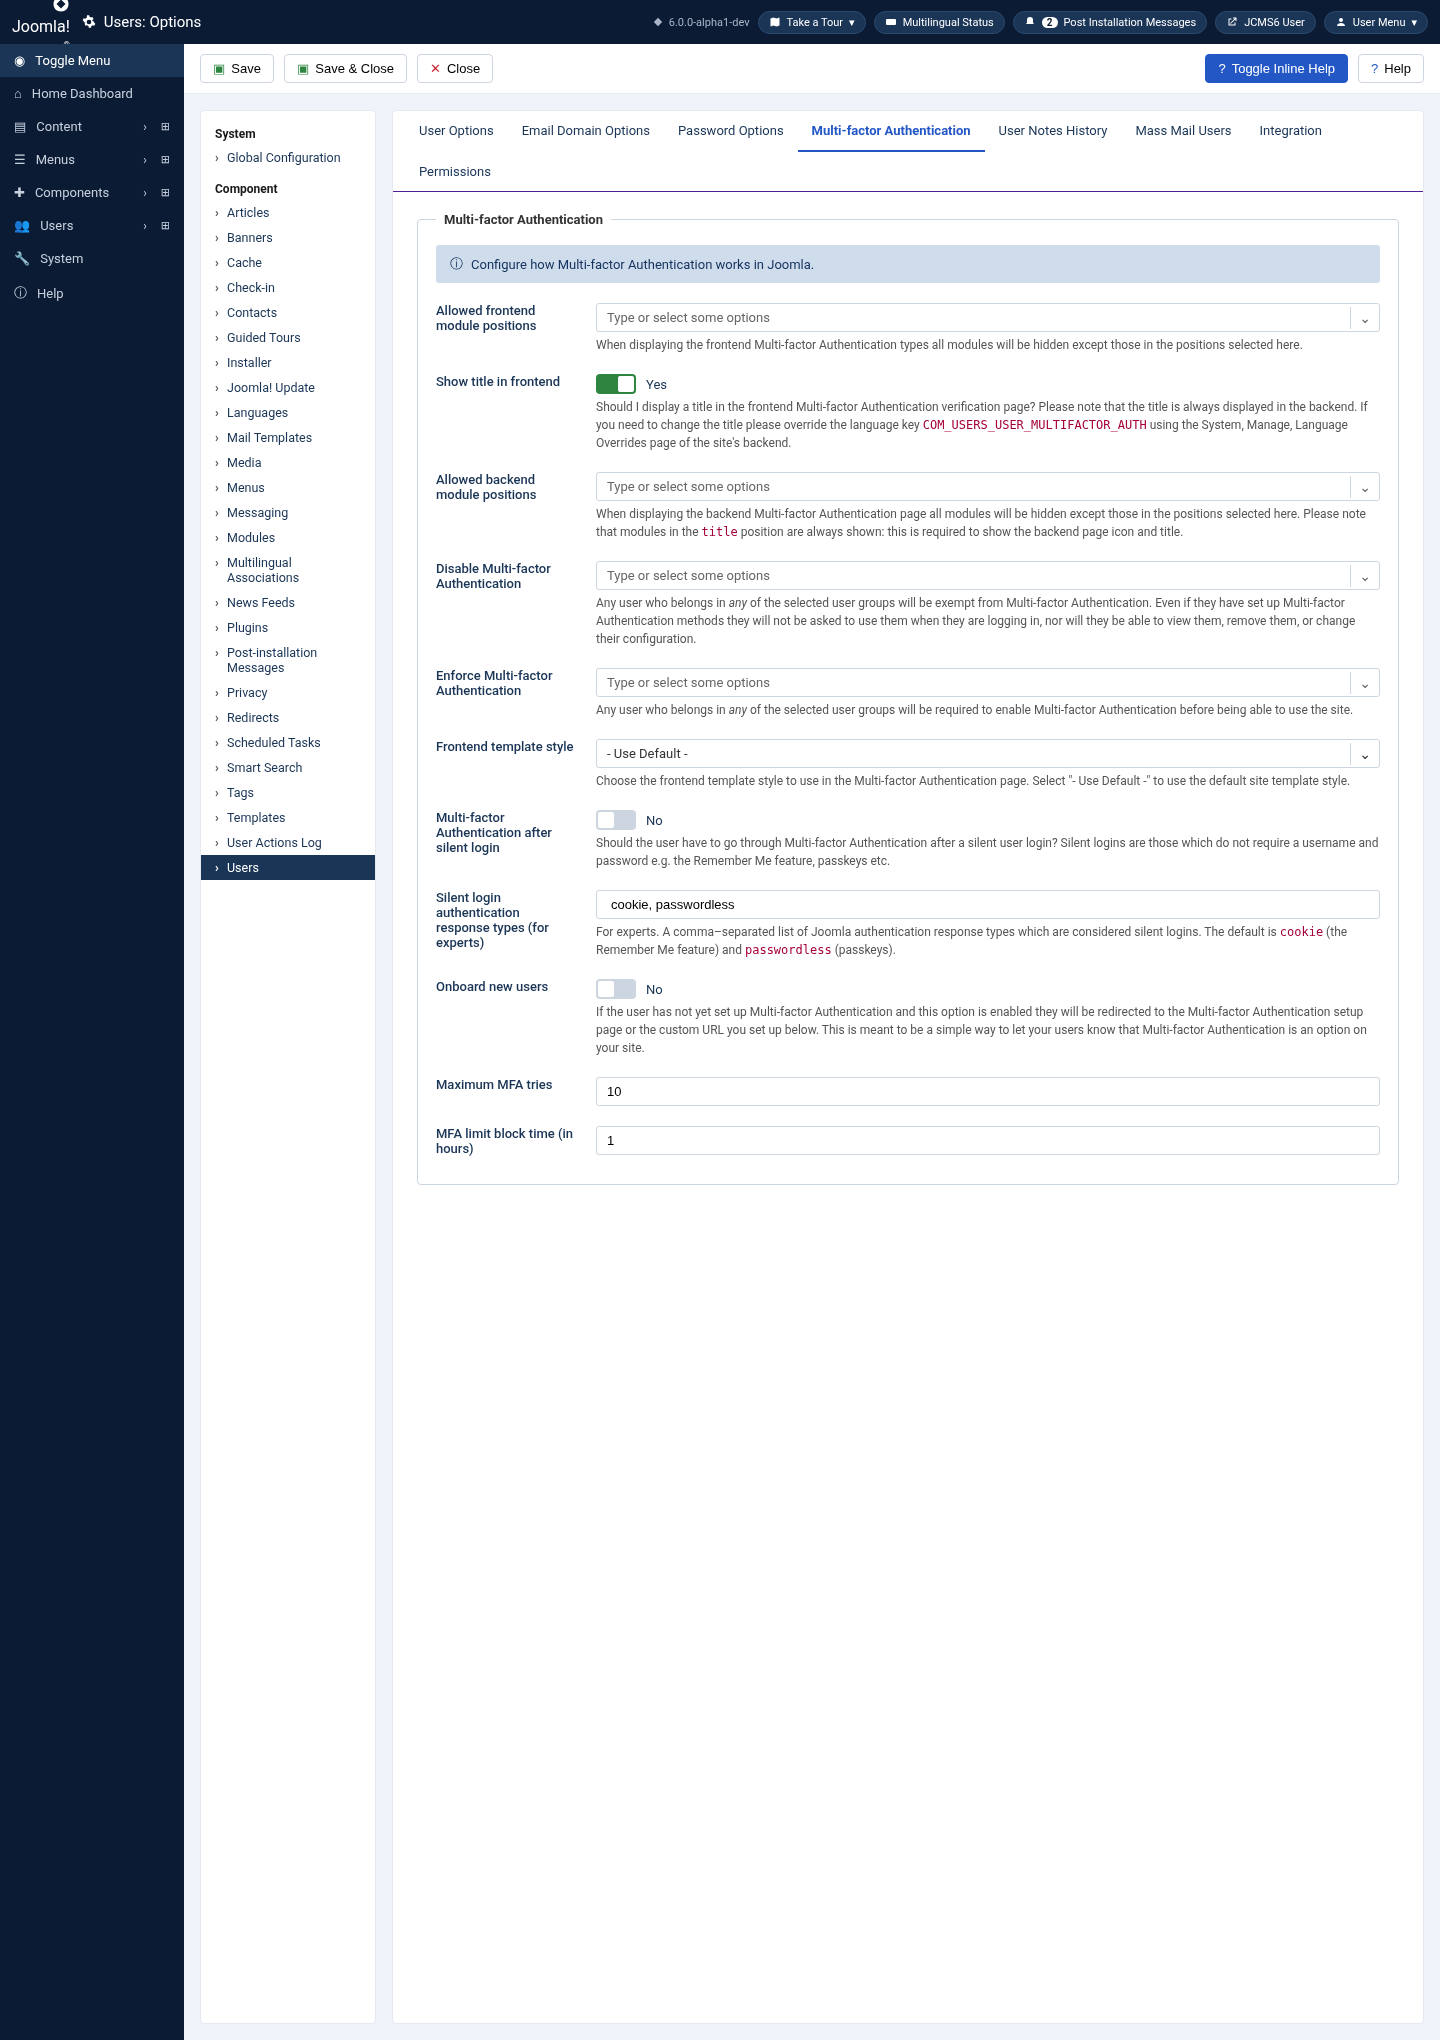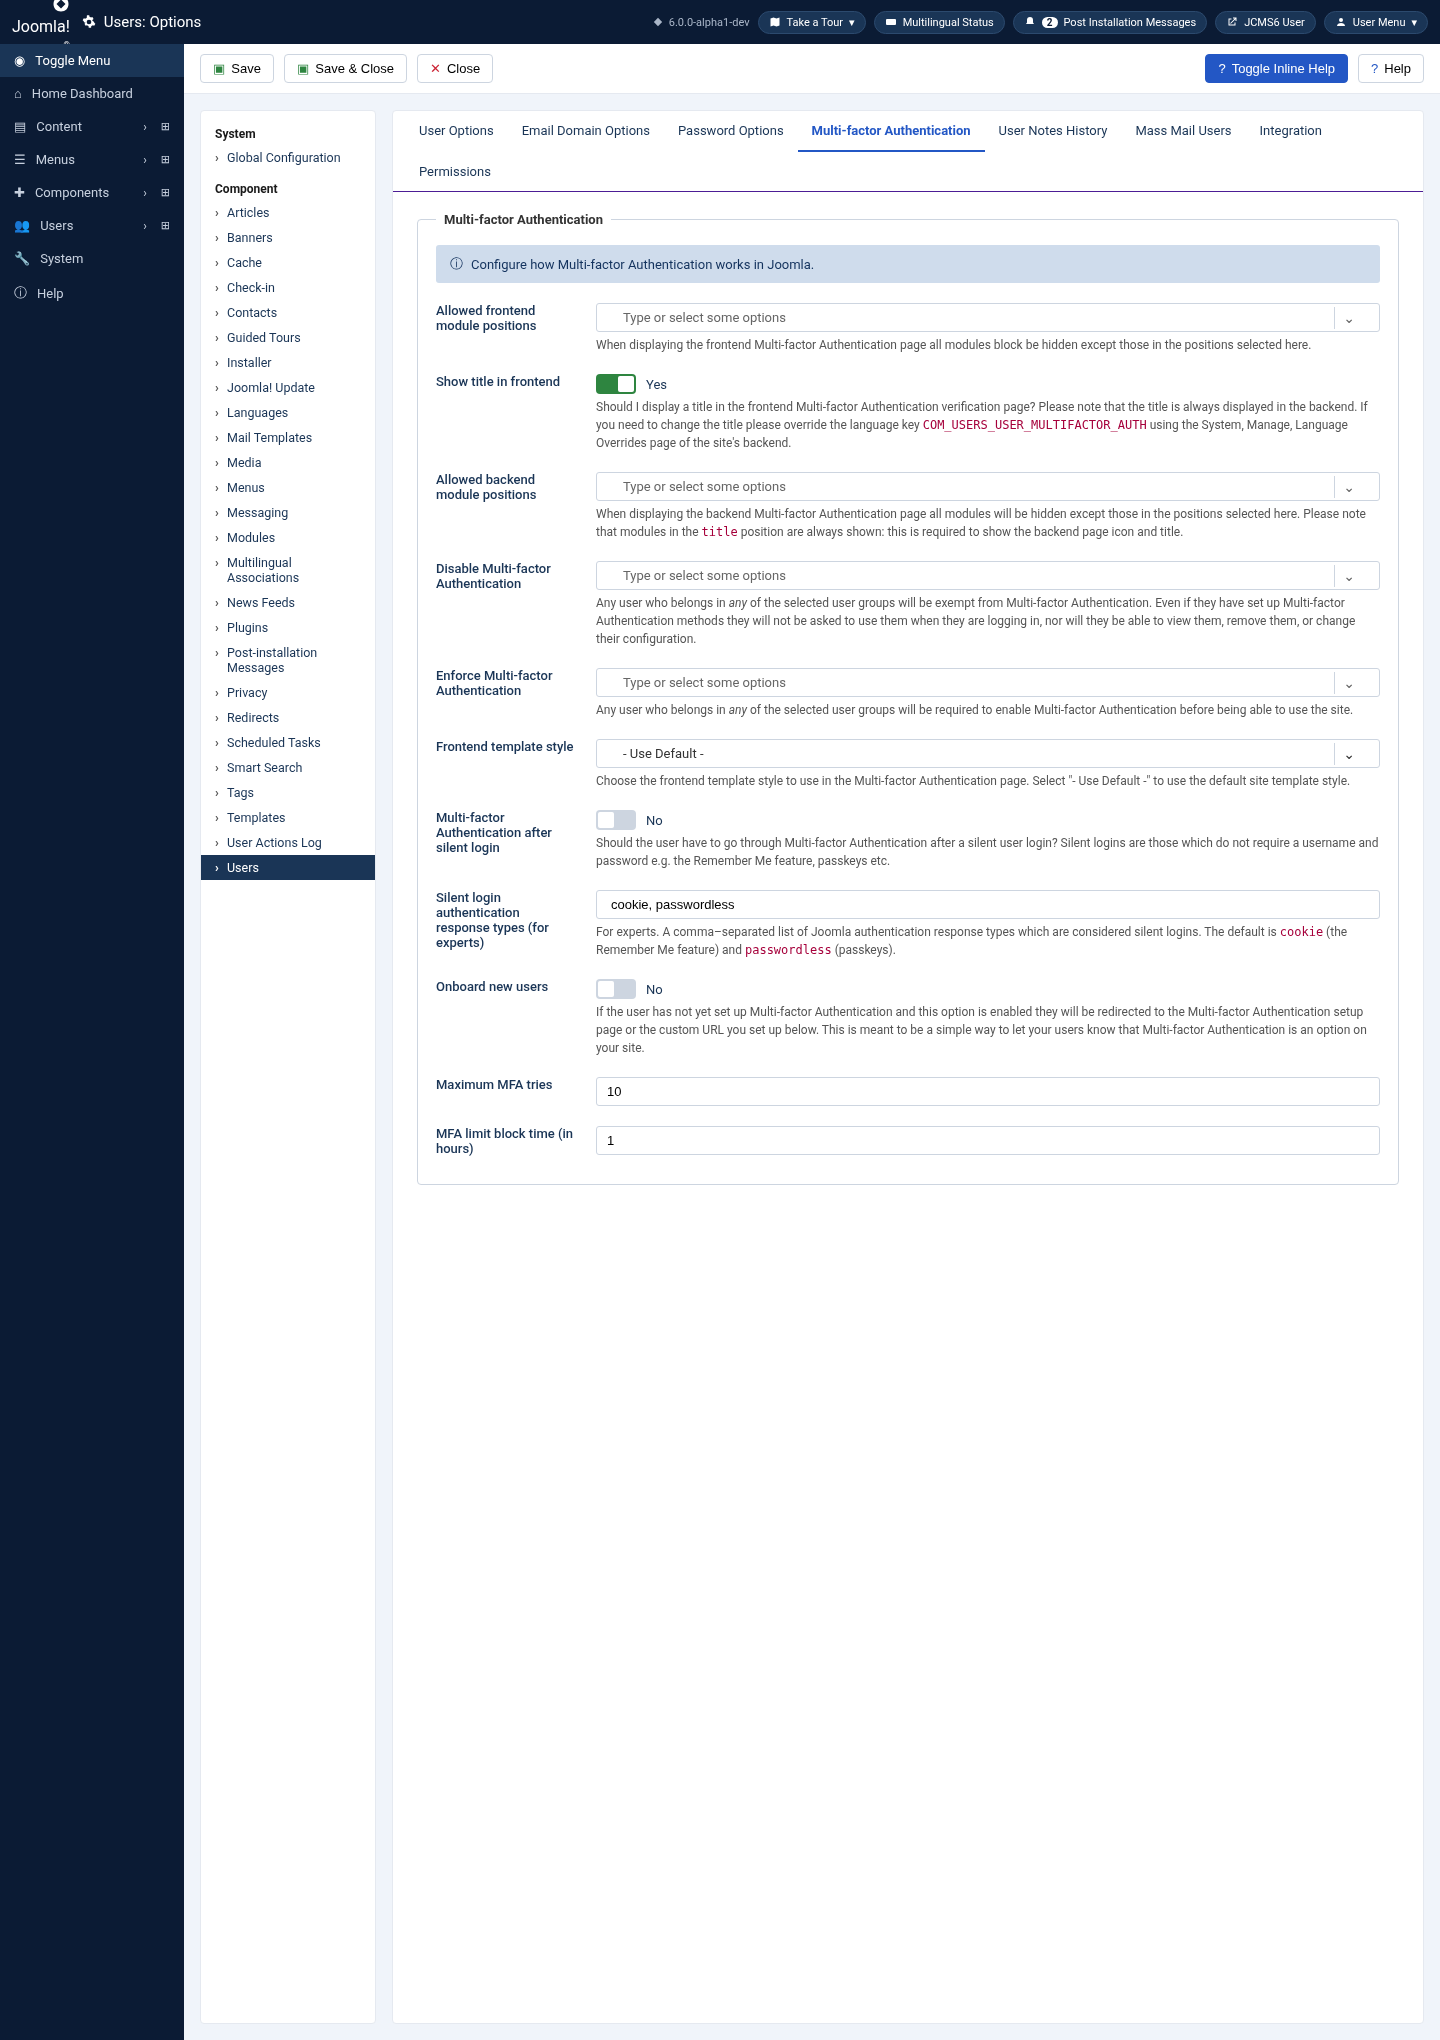--- a/index.html
+++ b/index.html
@@ -36,21 +36,21 @@
 .tab.active { color: #2357c5; font-weight: bold; border-bottom: 2px solid #2357c5; }
 .form-panel { padding: 20px 24px; }
 .fieldset { border: 1px solid #cdd5e0; border-radius: 4px; padding: 18px 18px 8px; }
 .legend { font-size: 13px; font-weight: bold; padding: 0 8px; color: #333; }
 .alert { background: #cfdcec; color: #14335e; padding: 10px 14px; border-radius: 3px; margin-bottom: 20px; font-size: 13px; display:flex; align-items:center; gap:8px;}
 .field-row { display: flex; margin-bottom: 20px; gap: 20px; }
 .field-label { width: 140px; flex-shrink: 0; color: #1a3556; font-size: 13px; font-weight: 500; }
 .field-control { flex: 1; }
 .field-control .desc { font-size: 12px; color: #555; margin-top: 4px; line-height: 1.5; }
 .field-control .desc code, .field-control .desc .code { color: #a6003b; font-family: monospace; }
-.select-fake { border: 1px solid #cdd5e0; border-radius: 3px; padding: 6px 26px; display: flex; align-items: center; justify-content: space-between; color: #666; font-size: 13px; position: relative; }
+.select-fake { border: 1px solid #cdd5e0; border-radius: 3px; padding: 6px 10px; display: flex; align-items: center; justify-content: space-between; color: #666; font-size: 13px; position: relative; }
 .select-fake .sel-btn { border-left:1px solid #cdd5e0; padding:3px 8px; margin:-6px -10px -6px 6px; font-size:14px;}
 .input-text { width: 100%; border: 1px solid #cdd5e0; border-radius: 3px; padding: 6px 14px; font-size: 13px; }
 .input-number { width: 100%; border: 1px solid #cdd5e0; border-radius: 3px; padding: 6px 10px; font-size: 13px; }
 .toggle { width: 40px; height: 20px; border-radius: 4px; position: relative; display: inline-block; vertical-align: middle; cursor: pointer; }
 .toggle.yes { background: #2e8540; }
 .toggle.no { background: #cdd5e0; }
 .toggle::after { content: ""; position: absolute; width: 16px; height: 16px; background: #fff; top: 2px; border-radius: 2px; }
 .toggle.yes::after { right: 2px; }
 .toggle.no::after { left: 2px; }
 .toggle-label { margin-left: 10px; color: #1a3556; font-size: 13px; vertical-align: middle; }
@@ -245,21 +245,21 @@
                 <span>Configure how Multi-factor Authentication works in Joomla.</span>
               </div>
 
             <div class="field-row">
               <div class="field-label">Allowed frontend module positions</div>
               <div class="field-control">
                 <div class="select-fake">
                     <span>Type or select some options</span>
                     <span class="sel-btn">⌄</span>
                   </div>
-                <div class="desc">When displaying the frontend Multi-factor Authentication page all modules block be hidden except those in the positions selected here.</div>
+                <div class="desc">When displaying the frontend Multi-factor Authentication types all modules will be hidden except those in the positions selected here.</div>
               </div>
             </div>
 
             <div class="field-row">
               <div class="field-label">Show title in frontend</div>
               <div class="field-control">
                 <span class="toggle yes"></span><span class="toggle-label">Yes</span>
                 <div class="desc"><span>Should I display a title in the frontend Multi-factor Authentication verification page? Please note that the title is always displayed in the backend. If you need to change the title please override the language key </span><span class="code">COM_USERS_USER_MULTIFACTOR_AUTH</span><span> using the System, Manage, Language Overrides page of the site's backend.</span></div>
               </div>
             </div>

